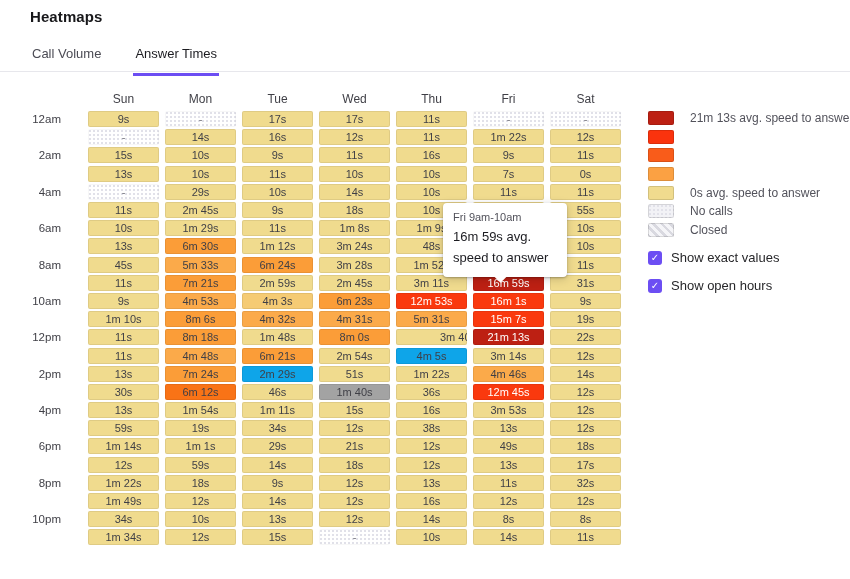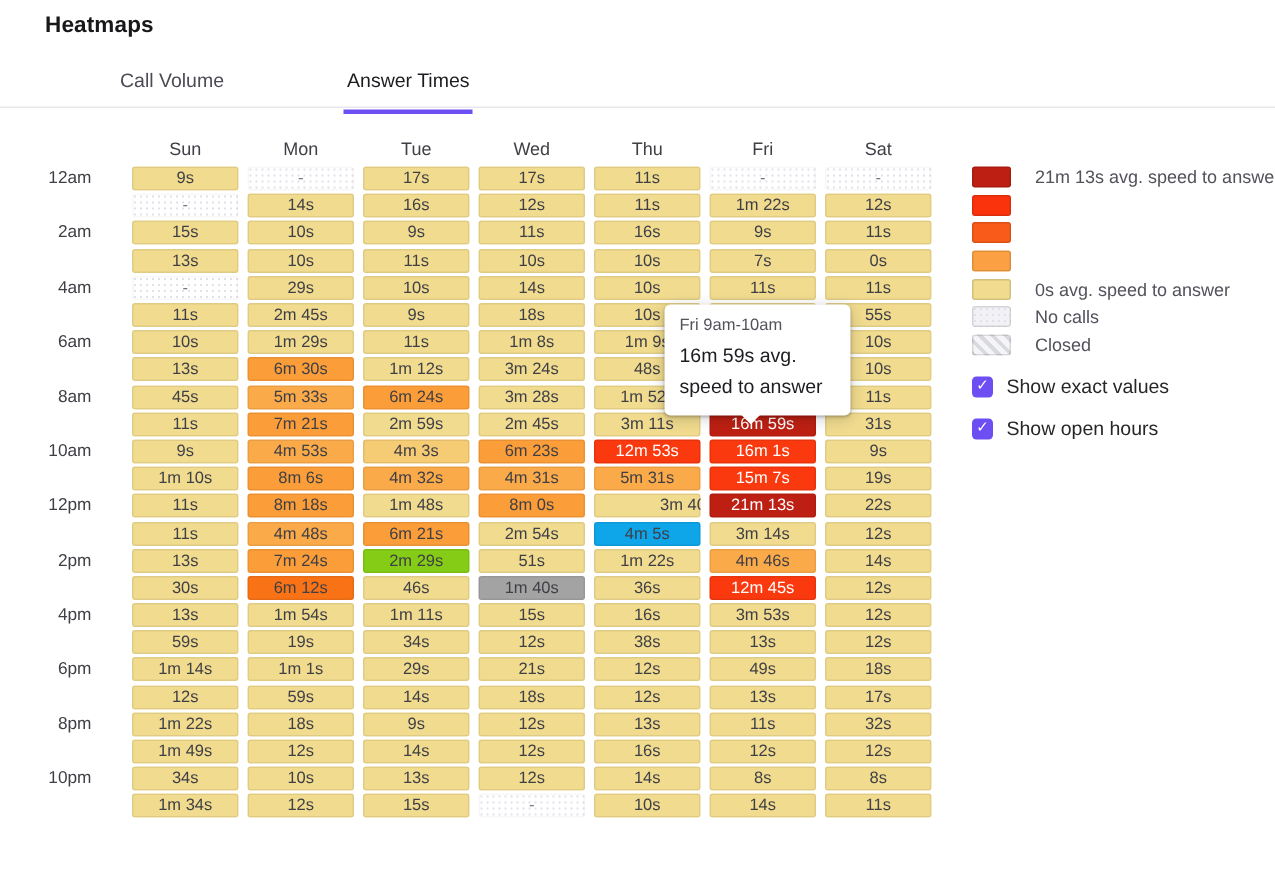--- a/index.html
+++ b/index.html
@@ -3,21 +3,21 @@
 <meta charset="utf-8">
 <style>
   * { box-sizing: border-box; margin: 0; padding: 0; }
   html,body { width: 850px; height: 579px; background: #ffffff;
     font-family: "Liberation Sans", sans-serif; position: relative; overflow: hidden; }
 
   .page-title { position: absolute; left: 30px; top: 8px; font-size: 15px;
     font-weight: 700; color: #18181b; letter-spacing: .1px; }
 
   .tabbar { position: absolute; left: 30px; top: 46px; display: flex; gap: 30px; z-index: 2; }
-  .tab { font-size: 13px; color: #4b4b54; padding: 0 2px 12px 2px; cursor: pointer; margin-left: 48px; }
+  .tab { font-size: 13px; color: #4b4b54; padding: 0 2px 12px 2px; cursor: pointer; }
   .tab.active { color: #1c1c21; border-bottom: 3px solid var(--accent, #6c4ef3); }
   .tab-divider { position: absolute; left: 0; top: 71px; width: 850px; height: 1px;
     background: #e7e7ec; }
 
   .heatmap { position: absolute; left: 30px; top: 88px;
     display: grid; grid-template-columns: 55px repeat(7, 77px);
     grid-template-rows: 22px repeat(24, 18.2px); }
   .corner { }
   .col-h { align-self: center; text-align: center; font-size: 12px; color: #3f3f46; }
   .row-l { align-self: center; text-align: right; padding-right: 24px;
@@ -185,21 +185,21 @@
     <div class="cell" style="background: rgb(240, 219, 142);">11s</div>
     <div class="cell" style="background: rgb(251, 170, 74);">4m 48s</div>
     <div class="cell" style="background: rgb(251, 157, 56);">6m 21s</div>
     <div class="cell" style="background: rgb(240, 219, 142);">2m 54s</div>
     <div class="cell" style="background: #0ea5e9;">4m 5s</div>
     <div class="cell" style="background: rgb(240, 219, 142);">3m 14s</div>
     <div class="cell" style="background: rgb(240, 219, 142);">12s</div>
     <div class="row-l">2pm</div>
     <div class="cell" style="background: rgb(240, 219, 142);">13s</div>
     <div class="cell" style="background: rgb(251, 157, 56);">7m 24s</div>
-    <div class="cell" style="background: #84cc16;">2m 29s</div>
+    <div class="cell" style="background: #0ea5e9;">2m 29s</div>
     <div class="cell" style="background: rgb(240, 219, 142);">51s</div>
     <div class="cell" style="background: rgb(240, 219, 142);">1m 22s</div>
     <div class="cell" style="background: rgb(251, 170, 74);">4m 46s</div>
     <div class="cell" style="background: rgb(240, 219, 142);">14s</div>
     <div class="row-l"></div>
     <div class="cell" style="background: rgb(240, 219, 142);">30s</div>
     <div class="cell" style="background: #f97316;">6m 12s</div>
     <div class="cell" style="background: rgb(240, 219, 142);">46s</div>
     <div class="cell" style="background: #a3a3a3;">1m 40s</div>
     <div class="cell" style="background: rgb(240, 219, 142);">36s</div>

